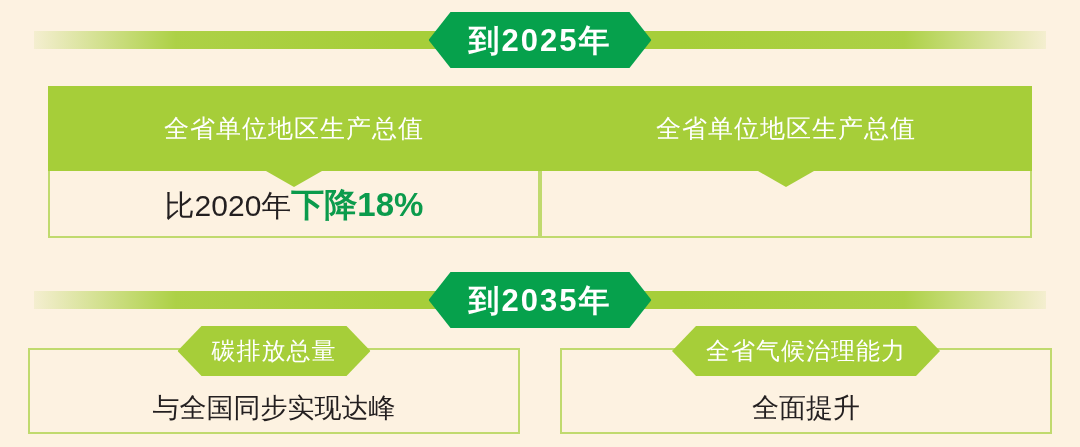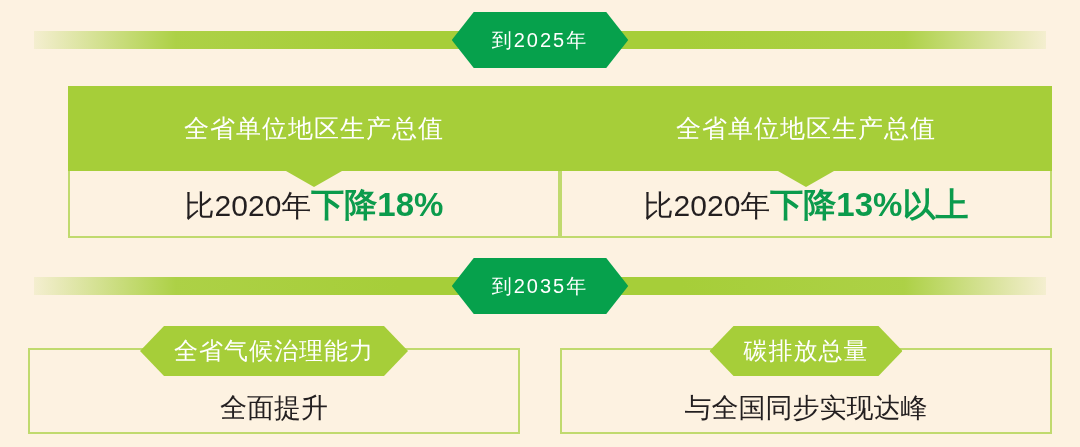--- a/index.html
+++ b/index.html
@@ -23,21 +23,21 @@
   }
 
   
   .banner-wrap {
     position: absolute;
     left: 0;
     width: 1080px;
     height: 56px;
   }
   .banner-wrap.first { top: 12px; }
-  .banner-wrap.second { top: 258px; }
+  .banner-wrap.second { top: 272px; }
 
   .banner-rail {
     position: absolute;
     top: 19px;
     left: 34px;
     right: 34px;
     height: 18px;
     background: linear-gradient(to right,
         rgba(166,206,57,0.10) 0%,
         rgba(166,206,57,0.92) 14%,
@@ -56,36 +56,36 @@
     background: #06a14c;
     display: flex;
     align-items: center;
     justify-content: center;
     clip-path: polygon(22px 0, calc(100% - 22px) 0, 100% 50%, calc(100% - 22px) 100%, 22px 100%, 0 50%);
     -webkit-clip-path: polygon(22px 0, calc(100% - 22px) 0, 100% 50%, calc(100% - 22px) 100%, 22px 100%, 0 50%);
     padding: 0 40px;
   }
   .banner-plate .banner-text {
     color: #ffffff;
-    font-size: 20px;
-    font-weight: normal;
+    font-size: 31px;
+    font-weight: bold;
     letter-spacing: 2px;
     line-height: 1;
     white-space: nowrap;
   }
 
   
   .row-top {
     position: absolute;
     top: 86px;
     left: 28px;
     width: 1024px;
     height: 152px;
     display: flex;
-    justify-content: flex-end;
+    justify-content: center;
   }
   .card-top {
     width: 492px;
     height: 152px;
     position: relative;
     box-sizing: border-box;
     border: 2px solid #c0da6e;
     background: #fdf2e1;
   }
   .card-top-head {
@@ -235,53 +235,48 @@
           <span>比2020年</span><span class="em">下降18%</span>
         </div>
       </div>
     </div>
 
     <div class="card-top">
       <div class="card-top-head">
         <span class="hl">全省单位地区生产总值</span>
       </div>
       <div class="card-top-notch"></div>
-      <div class="card-top-body">
-        <div class="stat">
-          <span>比2020年</span><span class="em">下降13%以上</span>
-        </div>
-      </div>
     </div>
 
   </div>
 
   <div class="banner-wrap second">
     <div class="banner-rail"></div>
     <div class="banner-plate">
       <span class="banner-text">到2035年</span>
     </div>
   </div>
 
   <div class="row-bottom">
 
     <div class="card-bot">
       <div class="card-bot-frame"></div>
       <div class="card-bot-tag">
-        <span class="tagtext">全省气候治理能力</span>
+        <span class="tagtext">碳排放总量</span>
       </div>
       <div class="card-bot-body">
-        <span class="statement">全面提升</span>
+        <span class="statement">与全国同步实现达峰</span>
       </div>
     </div>
 
     <div class="card-bot">
       <div class="card-bot-frame"></div>
       <div class="card-bot-tag">
-        <span class="tagtext">碳排放总量</span>
+        <span class="tagtext">全省气候治理能力</span>
       </div>
       <div class="card-bot-body">
-        <span class="statement">与全国同步实现达峰</span>
+        <span class="statement">全面提升</span>
       </div>
     </div>
 
   </div>
 
 </div>
 
 </body></html>

